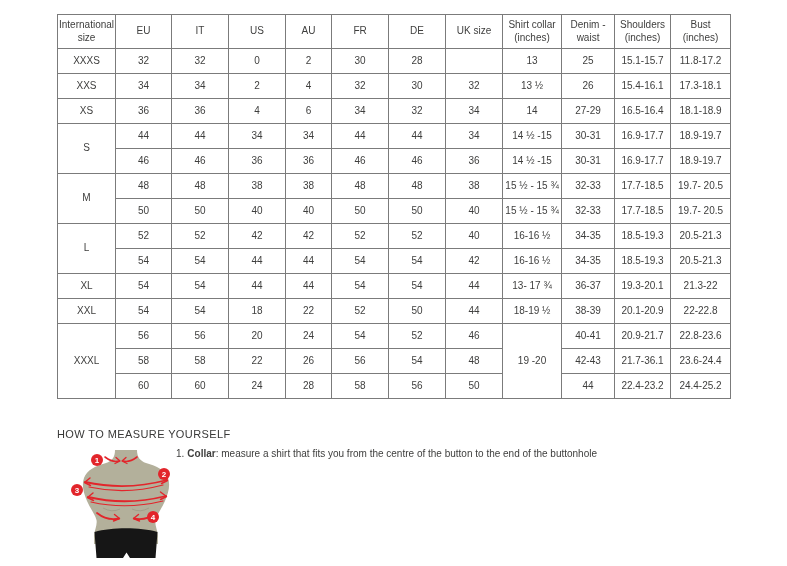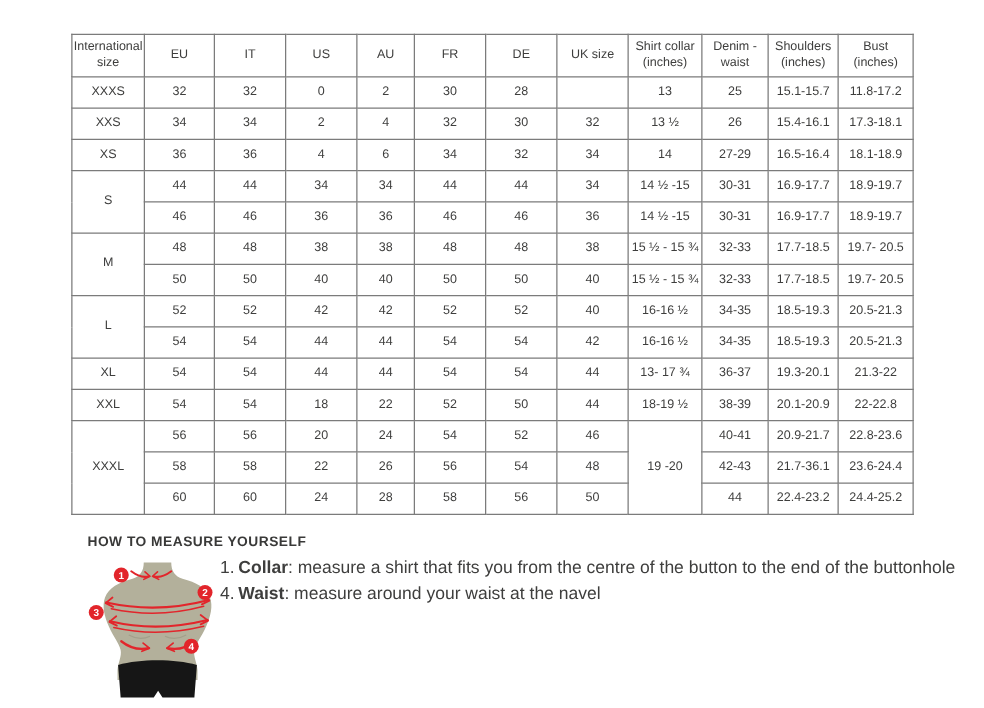--- a/index.html
+++ b/index.html
@@ -2,37 +2,37 @@
 <html><head>
 <meta charset="utf-8">
 <style>
   html,body { margin:0; padding:0; }
   body {
     width:787px; height:566px; background:#ffffff; position:relative;
     font-family:"Liberation Sans", sans-serif; color:#3e3e3d; overflow:hidden;
   }
   
   .size-table {
-    position:absolute; left:57px; top:27px;
+    position:absolute; left:57px; top:14px;
     border-collapse:collapse; table-layout:fixed;
     font-size:10px; color:#3e3e3d;
   }
   .size-table th, .size-table td {
     border:1px solid #7b7b7b; text-align:center; vertical-align:middle;
     padding:0 1px; font-weight:normal; line-height:1.25;
   }
   .size-table thead tr { height:34px; }
   .size-table tbody tr { height:25px; }
   
   .measure-title {
-    position:absolute; left:70px; top:428px;
-    font-size:11px; font-weight:bold; letter-spacing:0.4px; color:#393938;
+    position:absolute; left:57px; top:428px;
+    font-size:11px; font-weight:normal; letter-spacing:0.4px; color:#393938;
   }
   .diagram { position:absolute; left:60px; top:448px; width:115px; height:118px; }
-  .steps { position:absolute; left:176px; top:443px; font-size:14px; color:#3e3e3d; }
+  .steps { position:absolute; left:176px; top:443px; font-size:10px; color:#3e3e3d; }
   .step { height:21px; line-height:21px; white-space:nowrap; }
   .step .n { margin-right:3px; }
   .step b { font-weight:bold; }
   .marker-text { font-size:8px; font-weight:bold; fill:#ffffff; text-anchor:middle;
                  font-family:"Liberation Sans", sans-serif; }
 </style>
 </head>
 <body>
 
 <div>
@@ -308,18 +308,15 @@
         <circle cx="93" cy="69" r="6" fill="#e2252b"></circle>
         <text class="marker-text" x="93" y="72">4</text>
       </g>
     </svg>
   </div>
 
   <div class="steps">
     <div class="step">
       <span class="n">1.</span><b>Collar</b><span>: measure a shirt that fits you from the centre of the button to the end of the buttonhole</span>
     </div>
-    <div class="step">
-      <span class="n">4.</span><b>Waist</b><span>: measure around your waist at the navel</span>
-    </div>
   </div>
 
 </div>
 
 </body></html>

